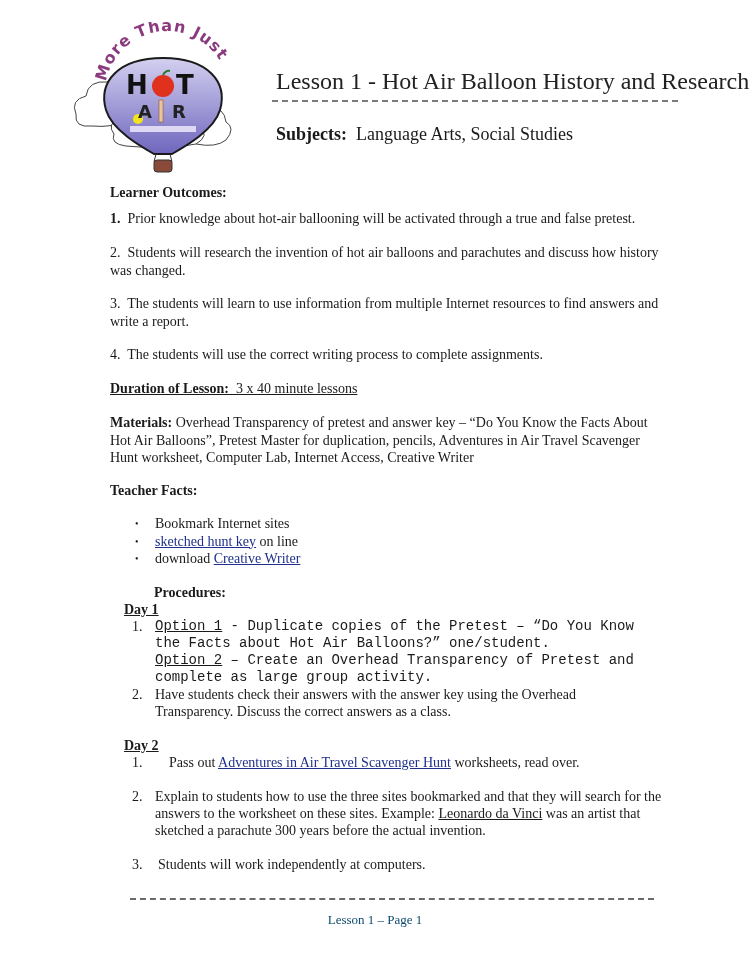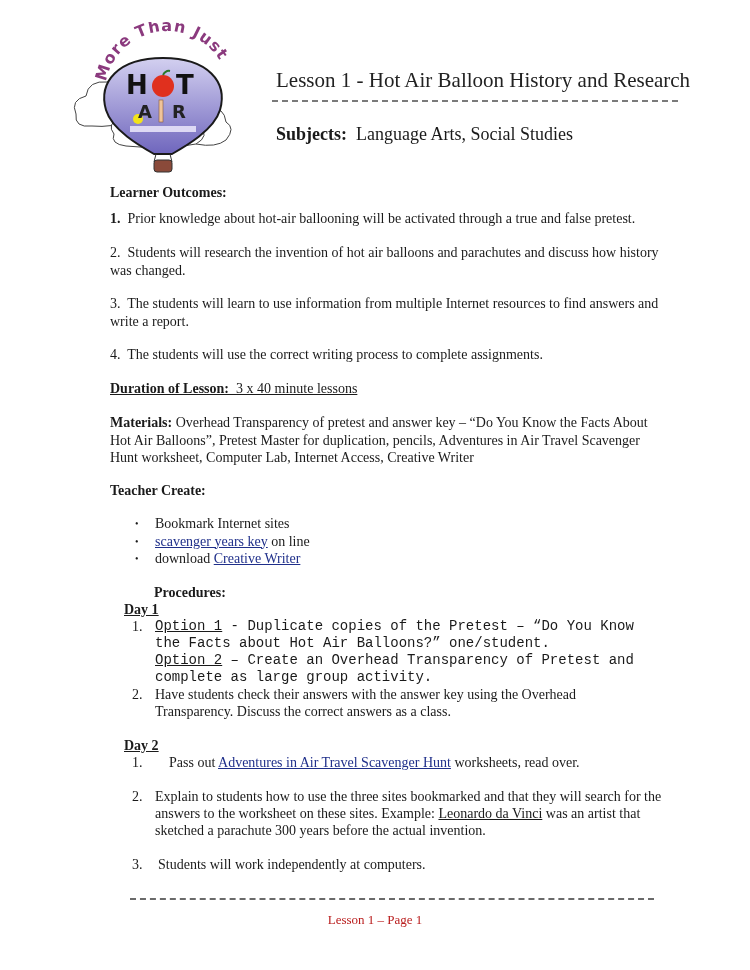--- a/index.html
+++ b/index.html
@@ -1,32 +1,32 @@
 <!DOCTYPE html>
 <html><head>
 <meta charset="utf-8">
 <style>
   html, body { margin: 0; padding: 0; background: #ffffff; }
   body { width: 750px; height: 970px; position: relative; overflow: hidden;
          font-family: "Liberation Serif", "DejaVu Serif", serif; color: #1a1a1a; }
   .abs { position: absolute; }
   .logo { left: 68px; top: 22px; width: 190px; height: 160px; }
-  .title { left: 276px; top: 68px; font-size: 21px; color: #222; white-space: nowrap; }
+  .title { left: 276px; top: 68px; font-size: 24px; color: #222; white-space: nowrap; }
   .title-rule { left: 272px; top: 100px; width: 406px; height: 0; border-top: 2px dashed #7a7a7a; }
   .subjects { left: 276px; top: 124px; font-size: 18px; white-space: nowrap; }
   .b { font-weight: bold; }
   .para { position: absolute; left: 110px; width: 560px; font-size: 14px; line-height: 17.5px; }
   a.link { color: #1f2f8a; text-decoration: underline; }
   .u { text-decoration: underline; }
   .bullets { position: absolute; left: 135px; font-size: 14px; line-height: 17.5px; }
   .bullets .row { display: flex; }
   .bullets .dot { width: 20px; font-size: 10px; line-height: 17.5px; }
   .proc { position: absolute; font-size: 14px; line-height: 17px; }
   .footer-rule { left: 130px; top: 898px; width: 524px; height: 0; border-top: 2px dashed #6a6a6a; }
-  .footer { left: 0; width: 750px; top: 912px; text-align: center; font-size: 13px; color: #b91c1c; }
+  .footer { left: 0; width: 750px; top: 912px; text-align: center; font-size: 13px; color: #0c4a6e; }
 </style>
 </head>
 <body>
 
 <div class="abs logo">
   <svg width="190" height="160" viewBox="0 0 190 160">
     <defs>
       <linearGradient id="bg" x1="0" y1="0" x2="0" y2="1">
         <stop offset="0" stop-color="#d3d0f0"></stop>
         <stop offset="1" stop-color="#6f66bd"></stop>
@@ -89,29 +89,29 @@
 <div class="para" style="top:380px;text-decoration:underline;">
   <span class="b">Duration of Lesson:</span>&nbsp;
   <span>3 x 40 minute lessons</span>
 </div>
 
 <div class="para" style="top:414px;">
   <span class="b">Materials:</span>
   <span>Overhead Transparency of pretest and answer key – “Do You Know the Facts About Hot Air Balloons”, Pretest Master for duplication, pencils, Adventures in Air Travel Scavenger Hunt worksheet, Computer Lab, Internet Access, Creative Writer</span>
 </div>
 
-<div class="para b" style="top:482px;">Teacher Create:</div>
+<div class="para b" style="top:482px;">Teacher Facts:</div>
 <div class="bullets" style="top:515px;">
   <div class="row">
     <span class="dot">•</span>
     <span>Bookmark Internet sites</span>
   </div>
   <div class="row">
     <span class="dot">•</span>
-    <span><a class="link">scavenger years key</a><span> on line</span></span>
+    <span><a class="link">sketched hunt key</a><span> on line</span></span>
   </div>
   <div class="row">
     <span class="dot">•</span>
     <span><span>download </span><a class="link">Creative Writer</a></span>
   </div>
 </div>
 
 <div class="para b" style="top:584px;margin-left:44px;">Procedures:</div>
 <div class="proc b u" style="left:124px; top:601px;">Day 1</div>
 

